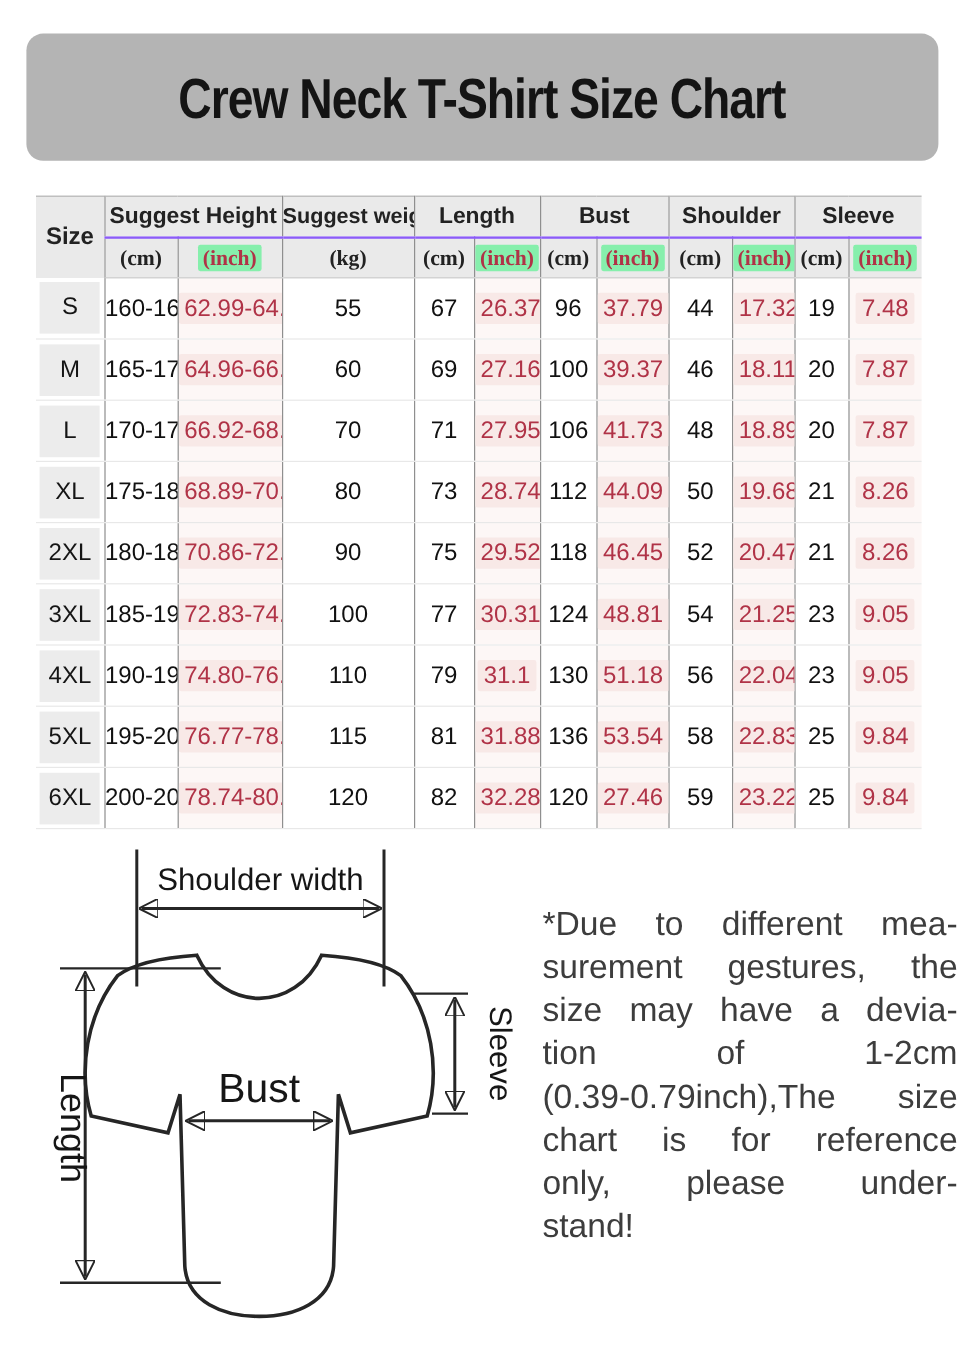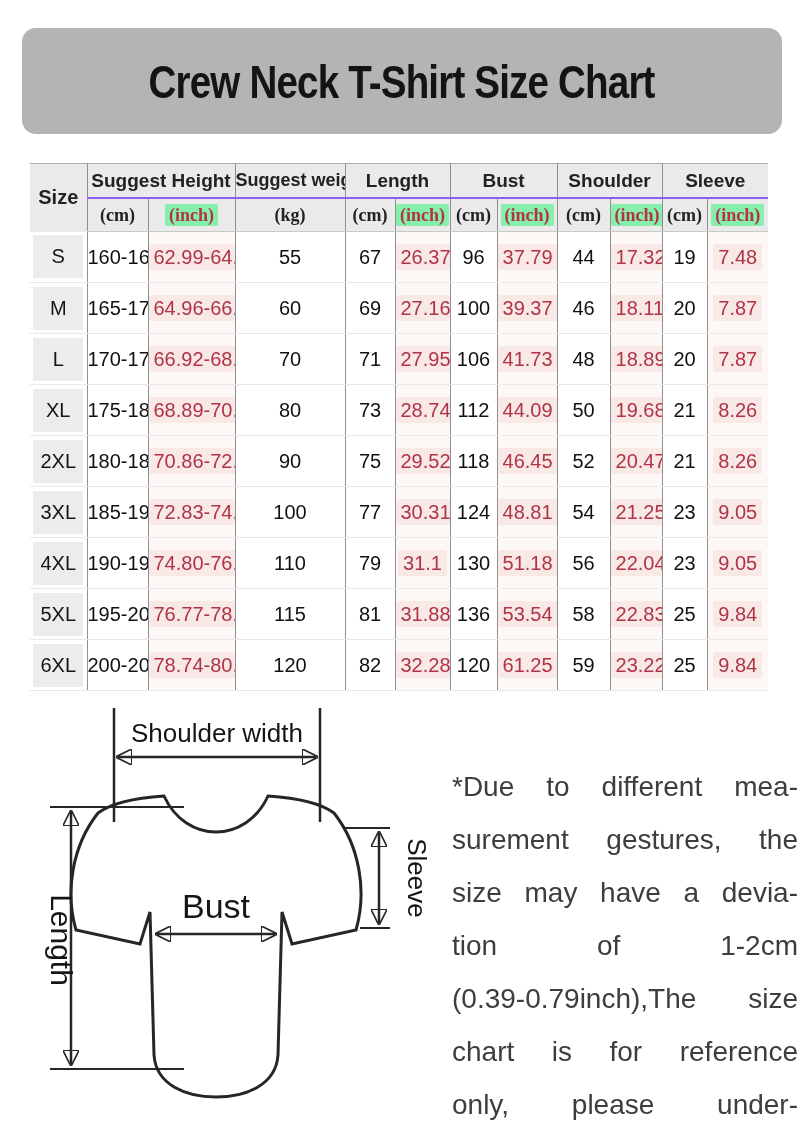--- a/index.html
+++ b/index.html
@@ -32,21 +32,21 @@
                    background:#ececec;font-size:20px;color:#151515;}
 
   
   .diagram{position:absolute;left:26px;top:700px;}
   .diagram path,.diagram line{stroke:#262626;fill:none;}
   .diagram text{fill:#161616;font-family:"Liberation Sans",sans-serif;}
 
   
   .note{position:absolute;left:452px;top:752px;width:346px;font-size:28px;line-height:36px;
         color:#3d3d3d;}
-  .note .line{text-align:justify;text-align-last:justify;margin-top:17px;}
+  .note .line{text-align:justify;text-align-last:justify;}
   .note .line.last{text-align-last:left;}
 </style>
 </head>
 <body>
 
 <div class="page">
 
   <div class="banner">
     <h1>Crew Neck T-Shirt Size Chart</h1>
   </div>
@@ -204,21 +204,21 @@
           <td class="inch-cell"><span class="redval">9.84</span></td>
         </tr>
         <tr>
           <td class="size-cell no-bl"><span class="chip">6XL</span></td>
           <td class="num-cell">200-205</td>
           <td class="inch-cell"><span class="redval">78.74-80.70</span></td>
           <td class="num-cell">120</td>
           <td class="num-cell">82</td>
           <td class="inch-cell"><span class="redval">32.28</span></td>
           <td class="num-cell">120</td>
-          <td class="inch-cell"><span class="redval">61.25</span></td>
+          <td class="inch-cell"><span class="redval">27.46</span></td>
           <td class="num-cell">59</td>
           <td class="inch-cell"><span class="redval">23.22</span></td>
           <td class="num-cell">25</td>
           <td class="inch-cell"><span class="redval">9.84</span></td>
         </tr>
       </tbody>
   </table>
 
   <svg class="diagram" width="408" height="420" viewBox="0 0 408 420">
     <defs>

